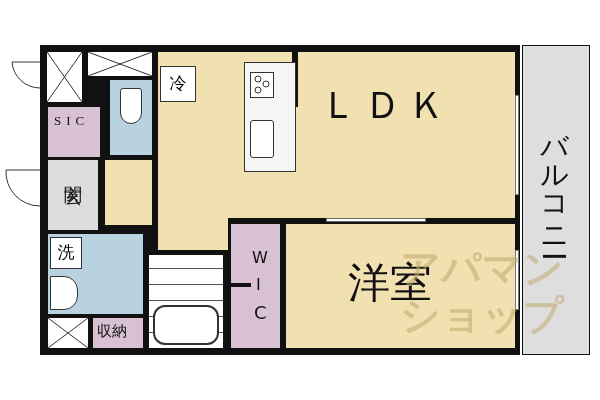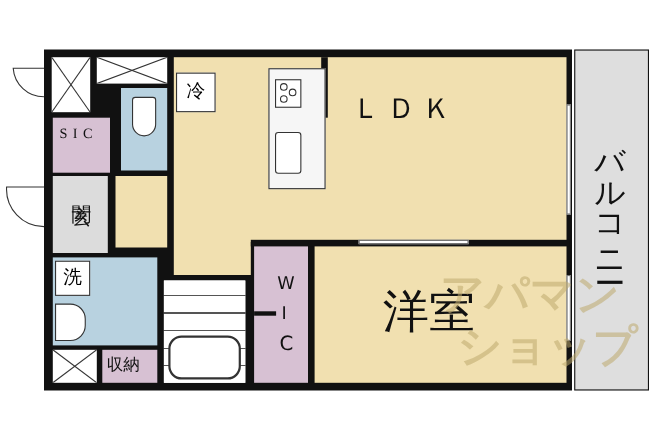--- a/index.html
+++ b/index.html
@@ -36,21 +36,21 @@
     <svg width="22" height="24" viewBox="0 0 22 24">
         <circle cx="7" cy="6" r="3" fill="none" stroke="#333" stroke-width="1"></circle>
         <circle cx="15" cy="11" r="3" fill="none" stroke="#333" stroke-width="1"></circle>
         <circle cx="7" cy="17" r="3" fill="none" stroke="#333" stroke-width="1"></circle>
       </svg>
   </div>
   <div class="abs" style="left:250px;top:120px;width:24px;height:38px;border:1px solid #333;background:#fff;border-radius:3px;"></div>
 
   <div class="sq-label" style="left:160px;top:66px;width:34px;height:34px;line-height:32px;">冷</div>
 
-  <div class="label" style="left:320px;top:86px;font-size:26px;letter-spacing:6px;">ＬＤＫ</div>
+  <div class="label" style="left:320px;top:86px;font-size:38px;letter-spacing:6px;">ＬＤＫ</div>
 
   <div class="abs wall" style="left:228px;top:218px;width:290px;height:6px;"></div>
   <div class="abs" style="left:326px;top:218px;width:100px;height:4px;background:#fff;border:1px solid #666;"></div>
 
   <div class="abs room-ldk" style="left:286px;top:224px;width:229px;height:124px;"></div>
   <div class="label" style="left:348px;top:238px;font-size:42px;margin-top:24px;">洋室</div>
 
   <div class="abs room-storage" style="left:231px;top:224px;width:49px;height:124px;"></div>
   <div class="label" style="left:252px;top:250px;font-size:16px;">W</div>
   <div class="label" style="left:256px;top:277px;font-size:16px;">I</div>
@@ -106,14 +106,14 @@
   <div class="abs xbox" style="left:48px;top:318px;width:40px;height:30px;">
     <svg width="40" height="30">
         <line x1="0" y1="0" x2="40" y2="30" stroke="#333"></line>
         <line x1="40" y1="0" x2="0" y2="30" stroke="#333"></line>
       </svg>
   </div>
   <div class="abs room-storage" style="left:93px;top:318px;width:50px;height:30px;"></div>
   <div class="label" style="left:97px;top:324px;font-size:15px;">収納</div>
 
   <div class="watermark" style="left:400px;top:248px;">アパマン</div>
-  <div class="watermark" style="left:416px;top:295px;">ショップ</div>
+  <div class="watermark" style="left:400px;top:295px;">ショップ</div>
 </div>
 
 </body></html>

